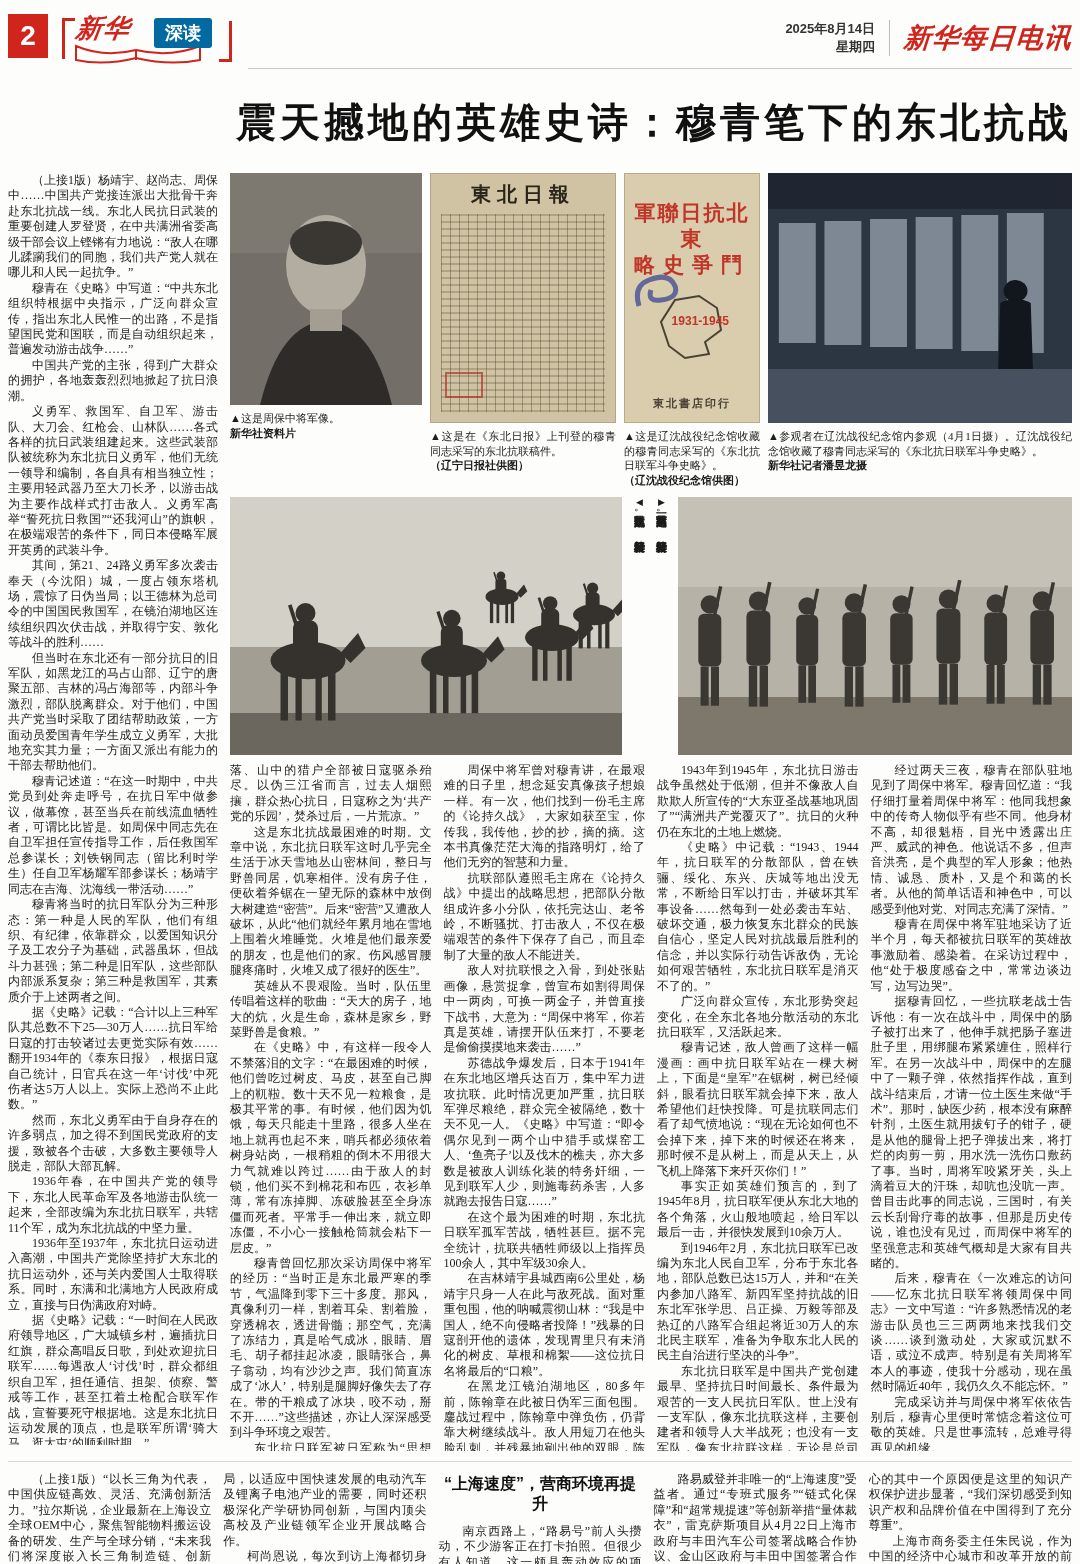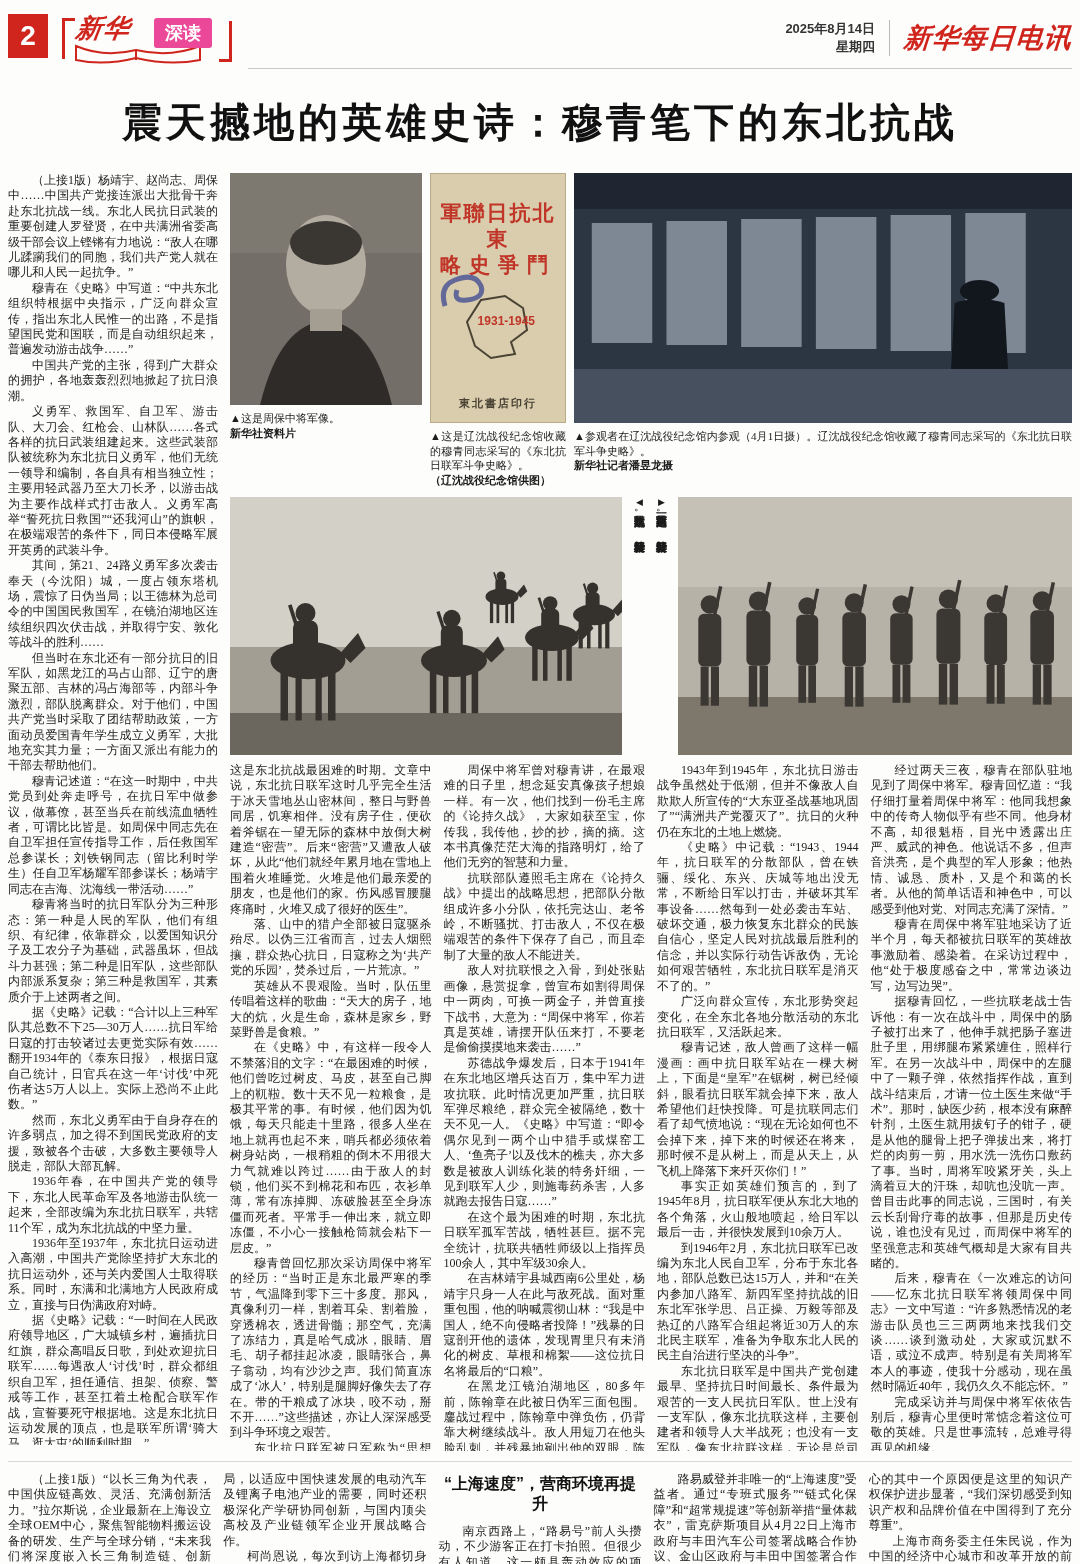--- a/index.html
+++ b/index.html
@@ -7,30 +7,30 @@
         box-sizing:border-box;padding:14px 8px 0 8px;color:#1c1c1c;
         font-family:"Liberation Serif","DejaVu Serif",serif;}
   
   .hdr{display:flex;align-items:flex-start;height:52px;}
   .pagenum{width:40px;height:44px;background:#d0251c;color:#fff;font:700 28px/44px "Liberation Sans",sans-serif;
            text-align:center;flex:none;}
   .logo{position:relative;width:170px;height:50px;margin-left:14px;flex:none;}
   .logo .bracket-l{position:absolute;left:0;top:4px;width:10px;height:38px;border-left:3px solid #d0251c;border-top:3px solid #d0251c;}
   .logo .bracket-r{position:absolute;right:0;bottom:2px;width:10px;height:38px;border-right:3px solid #d0251c;border-bottom:3px solid #d0251c;}
   .logo .xh{position:absolute;left:14px;top:0;color:#d0251c;font:italic 700 26px/30px "Liberation Serif",serif;transform:skewX(-8deg);letter-spacing:1px;}
-  .logo .sd{position:absolute;left:92px;top:4px;width:58px;height:30px;background:#ec4899;color:#fff;
+  .logo .sd{position:absolute;left:92px;top:4px;width:58px;height:30px;background:#0369a1;color:#fff;
             font:700 18px/30px "Liberation Sans",sans-serif;text-align:center;border-radius:3px;}
   .logo svg{position:absolute;left:12px;bottom:0;}
   .hdr-spacer{flex:1;}
   .dateblock{text-align:right;font:700 13px/18px "Liberation Sans",sans-serif;color:#333;margin-top:6px;}
   .hdr-vline{width:1px;height:36px;background:#bbb;margin:6px 14px 0 14px;}
   .masthead{color:#d0251c;font:italic 800 27px/40px "Liberation Serif",serif;margin-top:4px;letter-spacing:1px;transform:skewX(-4deg);}
   .hdr-rule{height:1px;background:#c9c9c9;margin:2px 0 0 240px;}
   
-  h1.headline{margin:30px 0 26px 0;text-align:center;font:800 40px/48px "Liberation Serif","DejaVu Serif",serif;
+  h1.headline{margin:30px 0 26px 0;text-align:right;font:800 40px/48px "Liberation Serif","DejaVu Serif",serif;
               letter-spacing:4px;color:#111;}
   
   .content{display:flex;gap:12px;}
   .col{font-size:12px;line-height:15.4px;text-align:justify;overflow:hidden;}
   .col p{margin:0;text-indent:2em;}
   .cont > p:first-child{text-indent:0;}
   .col1{flex:none;width:210px;height:1272px;font-family:Liberation Serif, serif;}
   .rightzone{flex:1;min-width:0;}
   
   .photo-row{display:flex;gap:8px;height:318px;}
@@ -139,20 +139,31 @@
               <path d="M30 232 Q50 150 96 148 Q142 150 162 232 Z" fill="#2e2b28"></path>
               <rect x="80" y="136" width="32" height="22" fill="#a49d92"></rect>
             </svg>
           </div>
           <figcaption class="cap">
             <span>▲这是周保中将军像。</span>
             <span class="credit">新华社资料片</span>
           </figcaption>
         </figure>
 
+        <figure class="f2">
+          <div class="ph clip">
+            <div class="mast">東北日報</div>
+            <div class="lines"></div>
+            <div class="stamp"></div>
+          </div>
+          <figcaption class="cap">
+            <span>▲这是在《东北日报》上刊登的穆青同志采写的东北抗联稿件。</span>
+            <span class="credit">（辽宁日报社供图）</span>
+          </figcaption>
+        </figure>
 
         <figure class="f3">
           <div class="ph book">
             <div class="t1">軍聯日抗北東</div>
             <div class="t2">略史爭鬥</div>
             <svg class="scribble" width="60" height="52" viewBox="0 0 60 52">
               <path d="M8 40 Q2 20 18 14 Q38 6 44 20 Q48 32 30 34 Q16 36 20 24" fill="none" stroke="#3a4690" stroke-width="5" opacity="0.75"></path>
             </svg>
             <div class="map">
               <svg width="74" height="70" viewBox="0 0 74 70">
@@ -250,22 +261,22 @@
             <use href="#sold" transform="translate(210,96) scale(1.12)"></use>
             <use href="#sold" transform="translate(256,90) scale(1.2)"></use>
             <use href="#sold" transform="translate(304,95) scale(1.14)"></use>
             <use href="#sold" transform="translate(350,92) scale(1.18)"></use>
           </svg>
         </div>
       </div>
 
       <div class="cols4">
         <div class="col cont">
+            <p>落、山中的猎户全部被日寇驱杀殆尽。以伪三江省而言，过去人烟熙攘，群众热心抗日，日寇称之为‘共产党的乐园’，焚杀过后，一片荒凉。”</p>
             <p>这是东北抗战最困难的时期。文章中说，东北抗日联军这时几乎完全生活于冰天雪地丛山密林间，整日与野兽同居，饥寒相伴。没有房子住，便砍着斧锯在一望无际的森林中放倒大树建造“密营”。后来“密营”又遭敌人破坏，从此“他们就经年累月地在雪地上围着火堆睡觉。火堆是他们最亲爱的朋友，也是他们的家。伤风感冒腰腿疼痛时，火堆又成了很好的医生”。</p>
-            <p>落、山中的猎户全部被日寇驱杀殆尽。以伪三江省而言，过去人烟熙攘，群众热心抗日，日寇称之为‘共产党的乐园’，焚杀过后，一片荒凉。”</p>
             <p>英雄从不畏艰险。当时，队伍里传唱着这样的歌曲：“天大的房子，地大的炕，火是生命，森林是家乡，野菜野兽是食粮。”</p>
             <p>在《史略》中，有这样一段令人不禁落泪的文字：“在最困难的时候，他们曾吃过树皮、马皮，甚至自己脚上的靰鞡。数十天不见一粒粮食，是极其平常的事。有时候，他们因为饥饿，每天只能走十里路，很多人坐在地上就再也起不来，哨兵都必须依着树身站岗，一根稍粗的倒木不用很大力气就难以跨过……由于敌人的封锁，他们买不到棉花和布匹，衣衫单薄，常有冻掉脚、冻破脸甚至全身冻僵而死者。平常手一伸出来，就立即冻僵，不小心一接触枪筒就会粘下一层皮。”</p>
             <p>穆青曾回忆那次采访周保中将军的经历：“当时正是东北最严寒的季节，气温降到零下三十多度。那风，真像利刃一样，割着耳朵、割着脸，穿透棉衣，透进骨髓；那空气，充满了冻结力，真是哈气成冰，眼睛、眉毛、胡子都挂起冰凌，眼睛张合，鼻子翕动，均有沙沙之声。我们简直冻成了‘冰人’，特别是腿脚好像失去了存在。带的干粮成了冰块，咬不动，掰不开……”这些描述，亦让人深深感受到斗争环境之艰苦。</p>
             <p>东北抗日联军被日军称为“思想匪”，为彻底“消灭”抗联，日军制定了一个又一个“治安肃正”计划，动用大量兵力进入深山密林进行大规模的“篦梳式、踩踏式搜剿”。日军兵力是抗联的十数倍乃至上百倍，一旦发现抗联的踪迹，就会“像壁虱一样盯住不放”。</p>
           </div>
         <div class="col">
           <div>
               <p>周保中将军曾对穆青讲，在最艰难的日子里，想念延安真像孩子想娘一样。有一次，他们找到一份毛主席的《论持久战》，大家如获至宝，你传我，我传他，抄的抄，摘的摘。这本书真像茫茫大海的指路明灯，给了他们无穷的智慧和力量。</p>
               <p>抗联部队遵照毛主席在《论持久战》中提出的战略思想，把部队分散组成许多小分队，依托完达山、老爷岭，不断骚扰、打击敌人，不仅在极端艰苦的条件下保存了自己，而且牵制了大量的敌人不能进关。</p>
               <p>敌人对抗联恨之入骨，到处张贴画像，悬赏捉拿，曾宣布如割得周保中一两肉，可换一两金子，并曾直接下战书，大意为：“周保中将军，你若真是英雄，请摆开队伍来打，不要老是偷偷摸摸地来袭击……”</p>

